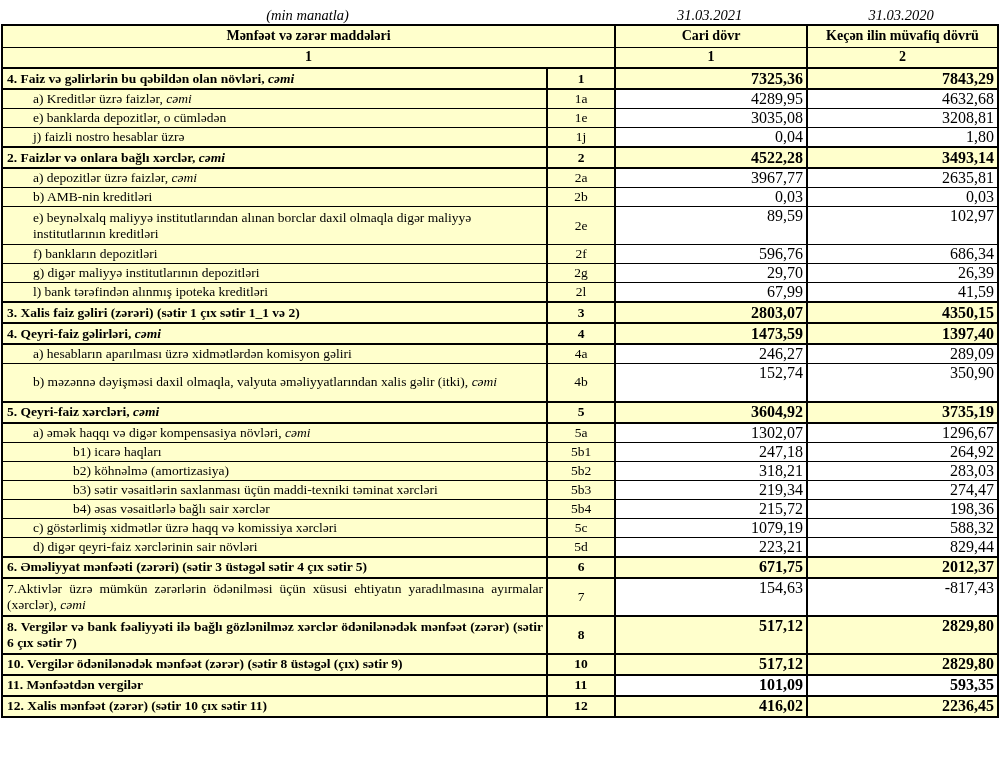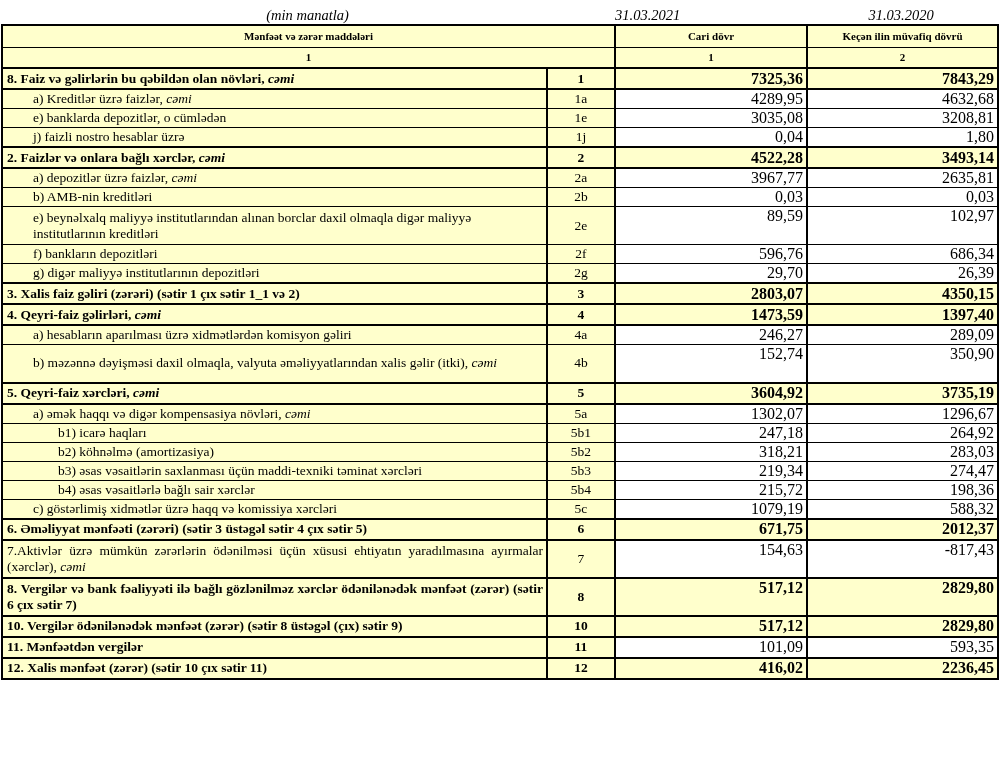--- a/index.html
+++ b/index.html
@@ -25,21 +25,21 @@
   }
   .subheader {
     width: 996px;
     margin: 7px auto 1px auto;
     display: flex;
     font-style: italic;
     font-size: 14.5px;
     line-height: 16px;
   }
   .subheader .unit   { width: 613px; text-align: center; box-sizing: border-box; padding-right: 2px; }
-  .subheader .date1  { width: 192px; text-align: left; box-sizing: border-box; padding-right: 3px; }
+  .subheader .date1  { width: 192px; text-align: center; box-sizing: border-box; padding-right: 3px; }
   .subheader .date2  { width: 191px; text-align: center; box-sizing: border-box; padding-right: 3px; }
 
   table.report {
     width: 996px;
     margin: 0 auto;
     border-collapse: collapse;
     table-layout: fixed;
     border: 2px solid #000;
   }
   col.c-label { width: 545px; }
@@ -55,45 +55,45 @@
     line-height: 16px;
     padding: 1px 3px;
     box-sizing: border-box;
     background: var(--hl, #FFFFCC);
     vertical-align: middle;
     overflow: hidden;
   }
   thead th {
     font-weight: bold;
     text-align: center;
-    font-size: 11px;
+    font-size: 14px;
     height: 22px;
     padding: 1px 2px;
   }
   thead tr.colheads th { border-bottom-width: 1px; }
   thead tr.colnums  th { border-bottom-width: 2px; height: 21px; }
 
   tbody tr          { height: 19px; }
   tbody tr.sec      { height: 21px; }
   tbody tr.tall     { height: 38px; }
 
   td.label { text-align: left; }
   td.num   { text-align: center; }
   td.val   { text-align: right; background: #ffffff; font-size: 16px; padding-right: 3px; }
 
   tr.tall td.val   { vertical-align: top; }
   tr.tall td.num   { vertical-align: middle; }
 
   tr.sec td { border-top-width: 2px; border-bottom-width: 2px; font-weight: bold; }
   tr.hl  td.val { background: var(--hl, #FFFFCC); font-weight: bold; }
-  tr.sec.plainvals td.val { background: #ffffff; font-weight: normal; }
+  tr.sec.plainvals td.val { background: #ffffff; font-weight: bold; }
 
   td.label.ind0 { padding-left: 4px; }
   td.label.ind1 { padding-left: 30px; }
-  td.label.ind2 { padding-left: 55px; }
+  td.label.ind2 { padding-left: 70px; }
   td.label.just { text-align: justify; }
   .it { font-style: italic; }
 </style>
 </head>
 <body>
 
 <div class="page">
 
 
   <div class="subheader">
@@ -116,21 +116,21 @@
         <th>Keçən ilin müvafiq dövrü</th>
       </tr>
       <tr class="colnums">
         <th colspan="2">1</th>
         <th>1</th>
         <th>2</th>
       </tr>
     </thead>
     <tbody>
         <tr class="sec hl">
-          <td class="label ind0"><span>8. Faiz və gəlirlərin bu qəbildən olan növləri,</span> <span class="it">cəmi</span></td>
+          <td class="label ind0"><span>4. Faiz və gəlirlərin bu qəbildən olan növləri,</span> <span class="it">cəmi</span></td>
           <td class="num">1</td>
           <td class="val">7325,36</td>
           <td class="val">7843,29</td>
         </tr>
         <tr>
           <td class="label ind1"><span>a) Kreditlər üzrə faizlər,</span> <span class="it">cəmi</span></td>
           <td class="num">1a</td>
           <td class="val">4289,95</td>
           <td class="val">4632,68</td>
         </tr>
@@ -175,20 +175,26 @@
           <td class="num">2f</td>
           <td class="val">596,76</td>
           <td class="val">686,34</td>
         </tr>
         <tr>
           <td class="label ind1"><span>g) digər maliyyə institutlarının depozitləri</span></td>
           <td class="num">2g</td>
           <td class="val">29,70</td>
           <td class="val">26,39</td>
         </tr>
+        <tr>
+          <td class="label ind1"><span>l) bank tərəfindən alınmış ipoteka kreditləri</span></td>
+          <td class="num">2l</td>
+          <td class="val">67,99</td>
+          <td class="val">41,59</td>
+        </tr>
         <tr class="sec hl">
           <td class="label ind0"><span>3. Xalis faiz gəliri (zərəri) (sətir 1 çıx sətir 1_1 və 2)</span></td>
           <td class="num">3</td>
           <td class="val">2803,07</td>
           <td class="val">4350,15</td>
         </tr>
         <tr class="sec hl">
           <td class="label ind0"><span>4. Qeyri-faiz gəlirləri,</span> <span class="it">cəmi</span></td>
           <td class="num">4</td>
           <td class="val">1473,59</td>
@@ -224,36 +230,42 @@
           <td class="val">247,18</td>
           <td class="val">264,92</td>
         </tr>
         <tr>
           <td class="label ind2"><span>b2) köhnəlmə (amortizasiya)</span></td>
           <td class="num">5b2</td>
           <td class="val">318,21</td>
           <td class="val">283,03</td>
         </tr>
         <tr>
-          <td class="label ind2"><span>b3) əsas vəsaitlərin saxlanması üçün maddi-texniki təminat xərcləri</span></td>
+          <td class="label ind2"><span>b3) sətir vəsaitlərin saxlanması üçün maddi-texniki təminat xərcləri</span></td>
           <td class="num">5b3</td>
           <td class="val">219,34</td>
           <td class="val">274,47</td>
         </tr>
         <tr>
           <td class="label ind2"><span>b4) əsas vəsaitlərlə bağlı sair xərclər</span></td>
           <td class="num">5b4</td>
           <td class="val">215,72</td>
           <td class="val">198,36</td>
         </tr>
         <tr>
           <td class="label ind1"><span>c) göstərlimiş xidmətlər üzrə haqq və komissiya xərcləri</span></td>
           <td class="num">5c</td>
           <td class="val">1079,19</td>
           <td class="val">588,32</td>
+        </tr>
+        <tr>
+          <td class="label ind1"><span>d) digər qeyri-faiz xərclərinin sair növləri</span></td>
+          <td class="num">5d</td>
+          <td class="val">223,21</td>
+          <td class="val">829,44</td>
         </tr>
         <tr class="sec hl">
           <td class="label ind0"><span>6. Əməliyyat mənfəəti (zərəri) (sətir 3 üstəgəl sətir 4 çıx sətir 5)</span></td>
           <td class="num">6</td>
           <td class="val">671,75</td>
           <td class="val">2012,37</td>
         </tr>
         <tr class="tall">
           <td class="label ind0 just"><span>7.Aktivlər üzrə mümkün zərərlərin ödənilməsi üçün xüsusi ehtiyatın yaradılmasına ayırmalar (xərclər),</span> <span class="it">cəmi</span></td>
           <td class="num">7</td>

